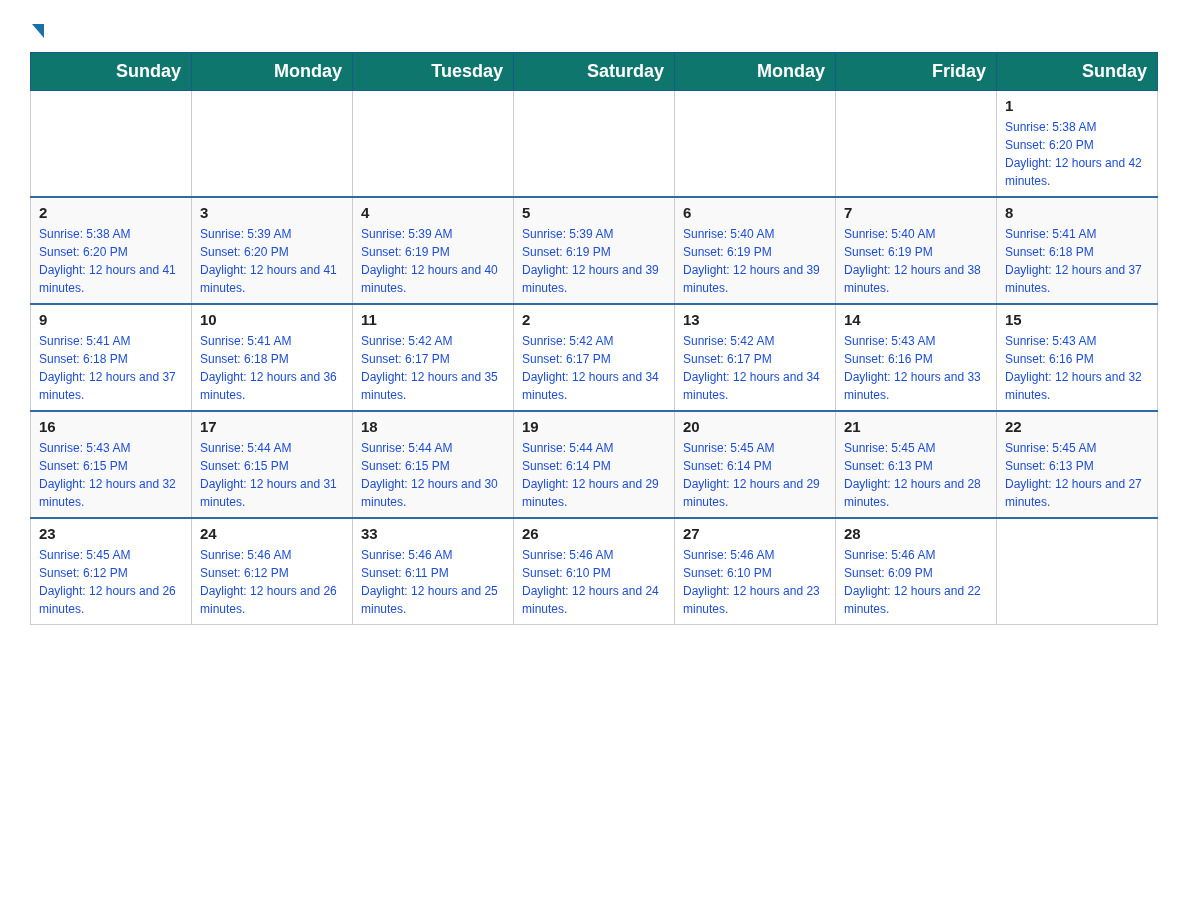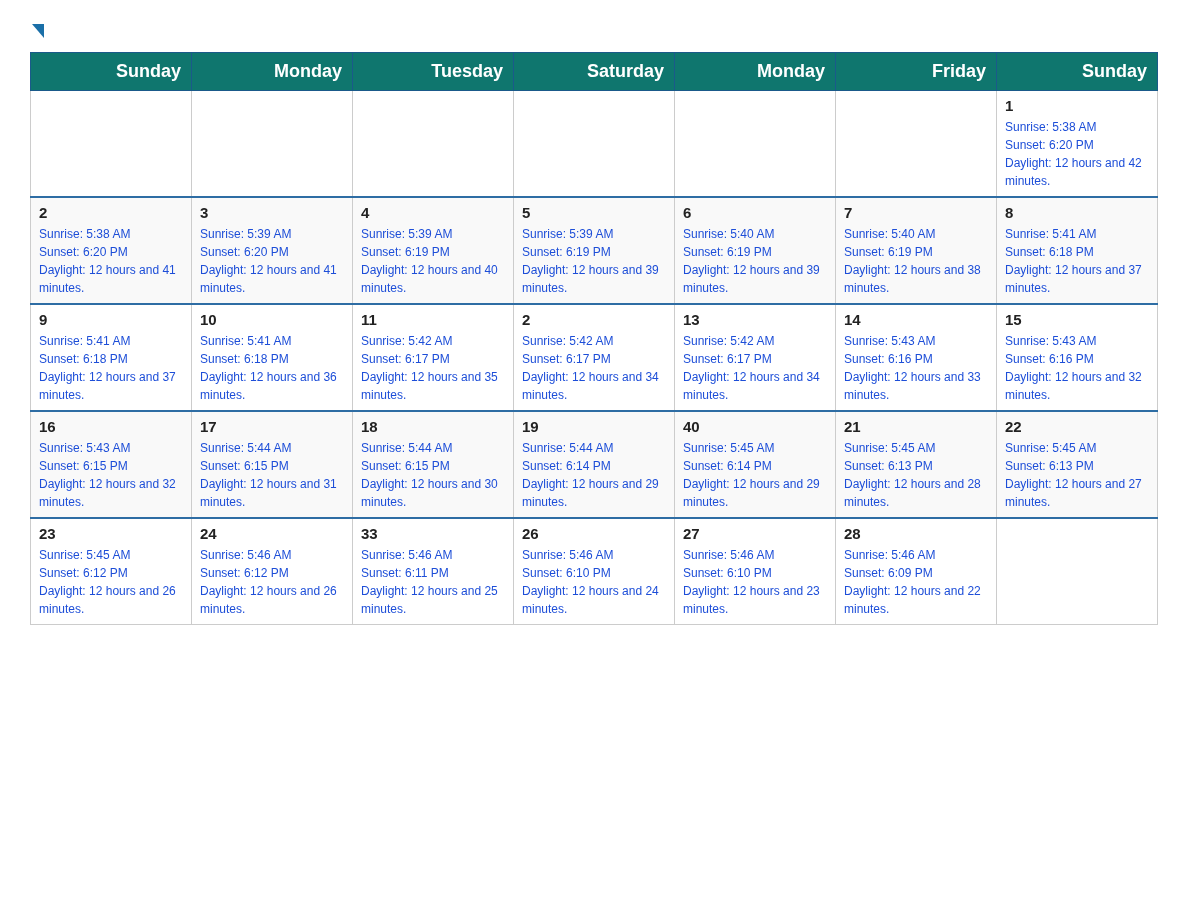--- a/index.html
+++ b/index.html
@@ -217,21 +217,21 @@
         </td>
         <td>
           <span class="day-num">18</span>
           <div class="day-info">Sunrise: 5:44 AM<br>Sunset: 6:15 PM<br>Daylight: 12 hours and 30 minutes.</div>
         </td>
         <td>
           <span class="day-num">19</span>
           <div class="day-info">Sunrise: 5:44 AM<br>Sunset: 6:14 PM<br>Daylight: 12 hours and 29 minutes.</div>
         </td>
         <td>
-          <span class="day-num">40</span>
+          <span class="day-num">20</span>
           <div class="day-info">Sunrise: 5:45 AM<br>Sunset: 6:14 PM<br>Daylight: 12 hours and 29 minutes.</div>
         </td>
         <td>
           <span class="day-num">21</span>
           <div class="day-info">Sunrise: 5:45 AM<br>Sunset: 6:13 PM<br>Daylight: 12 hours and 28 minutes.</div>
         </td>
         <td>
           <span class="day-num">22</span>
           <div class="day-info">Sunrise: 5:45 AM<br>Sunset: 6:13 PM<br>Daylight: 12 hours and 27 minutes.</div>
         </td>

